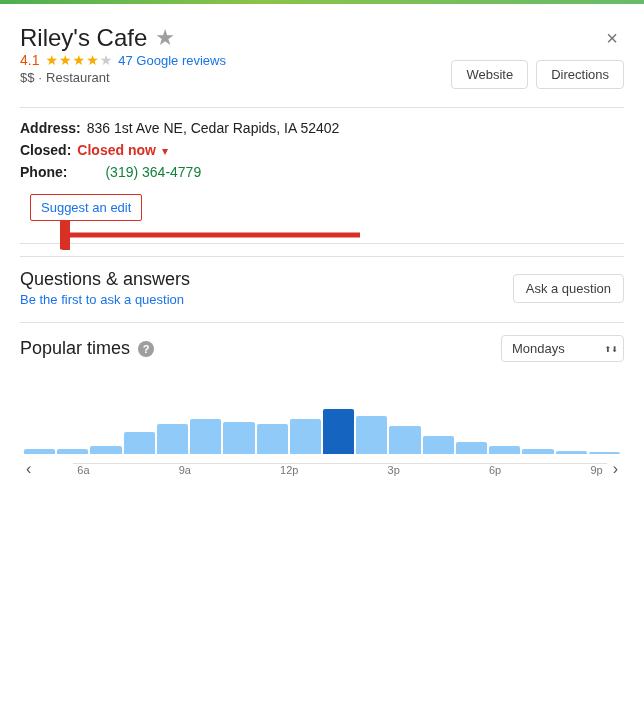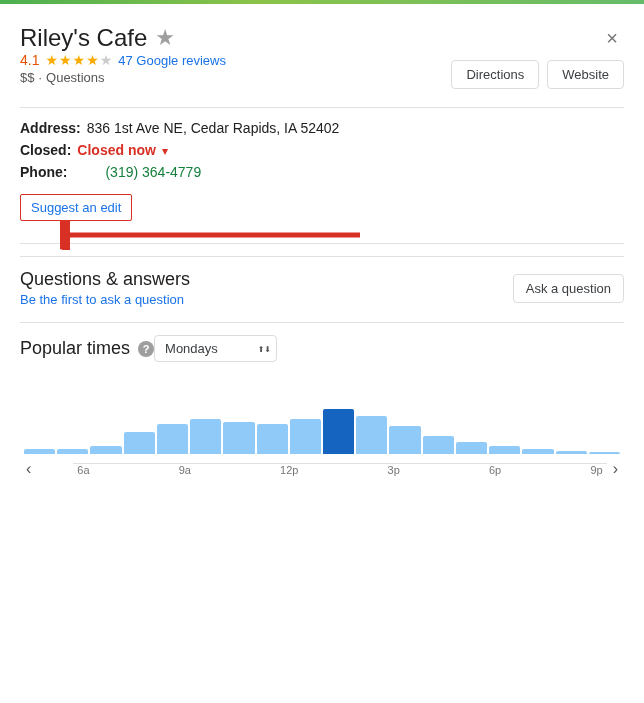--- a/index.html
+++ b/index.html
@@ -164,20 +164,21 @@
 
     .suggest-edit-btn {
       border: 1.5px solid #d93025;
       background: #fff;
       color: #1a73e8;
       font-size: 13px;
       padding: 5px 10px;
       cursor: pointer;
       border-radius: 2px;
       font-family: Arial, sans-serif;
+      margin-left: 10px;
     }
 
     
     .red-arrow-svg {
       position: absolute;
       top: 220px;
       left: 60px;
       pointer-events: none;
     }
 
@@ -225,21 +226,21 @@
       font-size: 13px;
       text-decoration: none;
     }
 
     .popular-times-section {
       margin-bottom: 14px;
     }
 
     .popular-times-header {
       display: flex;
-      justify-content: flex-start;
+      justify-content: space-between;
       align-items: center;
       margin-bottom: 12px;
     }
 
     .popular-times-title-row {
       display: flex;
       align-items: center;
       gap: 8px;
     }
 
@@ -387,29 +388,29 @@
           <span class="star filled">★</span>
           <span class="star filled">★</span>
           <span class="star empty">★</span>
         </div>
         <a href="#" class="reviews-link">47 Google reviews</a>
       </div>
 
       <div class="price-type">
         <span>$$</span>
         <span> · </span>
-        <span>Questions</span>
+        <span>Restaurant</span>
       </div>
     </div>
 
     <div class="header-right">
       <button class="close-btn">×</button>
       <div class="action-buttons">
+        <button class="action-btn">Website</button>
         <button class="action-btn">Directions</button>
-        <button class="action-btn">Website</button>
       </div>
     </div>
   </div>
 
   <hr class="divider">
 
   <div class="info-section">
     <div class="info-row">
       <span class="info-label">Address:</span>
       <span class="info-value">836 1st Ave NE, Cedar Rapids, IA 52402</span>

